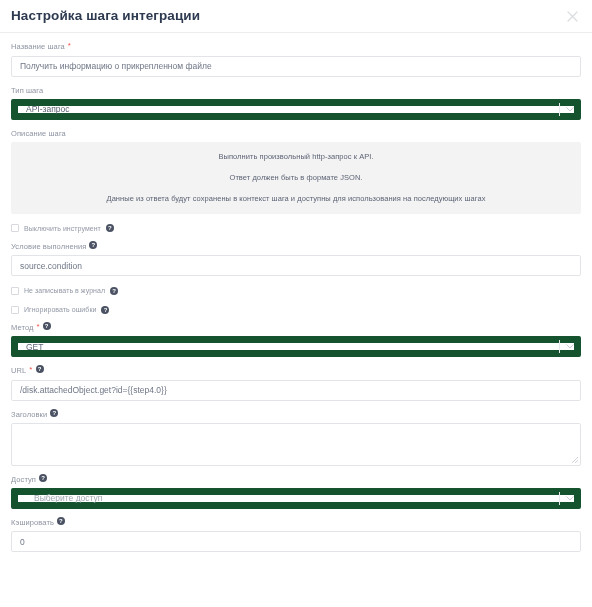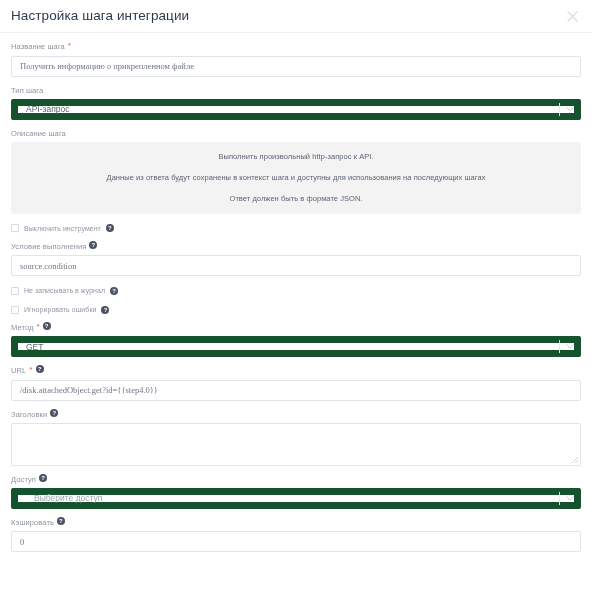--- a/index.html
+++ b/index.html
@@ -31,21 +31,21 @@
     min-height: 33px;
     border-bottom: 1px solid #ececee;
     display: flex;
     align-items: center;
     justify-content: space-between;
     padding: 0 11px 0 11px;
     box-sizing: border-box;
   }
   .modal-title {
     font-size: 13.5px;
-    font-weight: normal;
+    font-weight: bold;
     color: #2e3a50;
     letter-spacing: 0.1px;
     line-height: 1;
   }
   .close-btn {
     width: 18px;
     height: 18px;
     display: flex;
     align-items: center;
     justify-content: center;
@@ -105,21 +105,21 @@
   .text-input {
     width: 100%;
     height: 21px;
     box-sizing: border-box;
     border: 1px solid #e3e4e8;
     border-radius: 2px;
     background: #ffffff;
     font-size: 8.5px;
     color: #6f7686;
     padding: 0 8px;
-    font-family: Liberation Serif, serif;
+    font-family: Liberation Sans, sans-serif;
     outline: none;
   }
   .text-input::placeholder { color: #a9aeb9; }
 
   .select-wrap {
     position: relative;
     width: 100%;
     height: 21px;
   }
   .select-box {
@@ -262,22 +262,22 @@
         </div>
       </div>
     </div>
 
     <div class="field">
       <div class="field-label">
         <span>Описание шага</span>
       </div>
       <div class="desc-panel">
         <p class="desc-line">Выполнить произвольный http-запрос к API.</p>
+        <p class="desc-line">Ответ должен быть в формате JSON.</p>
         <p class="desc-line">Данные из ответа будут сохранены в контекст шага и доступны для использования на последующих шагах</p>
-        <p class="desc-line">Ответ должен быть в формате JSON.</p>
       </div>
     </div>
 
     <div class="checkbox-row">
       <span class="checkbox-box"></span>
       <span class="checkbox-label">Выключить инструмент</span>
       <span class="help-icon">?</span>
     </div>
 
     <div class="field">

